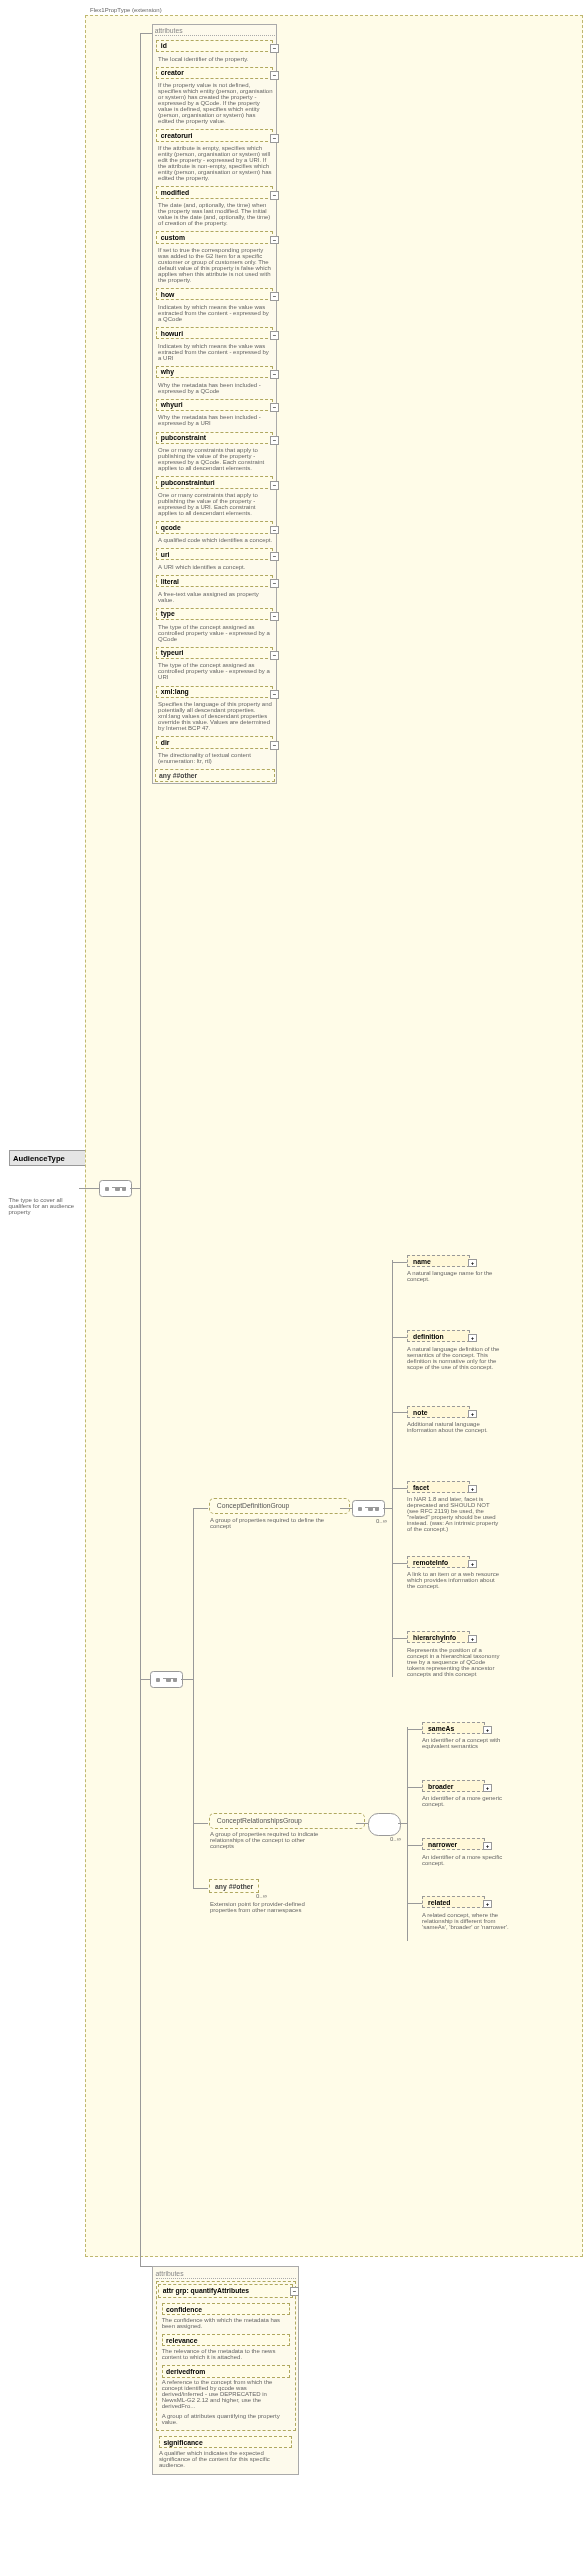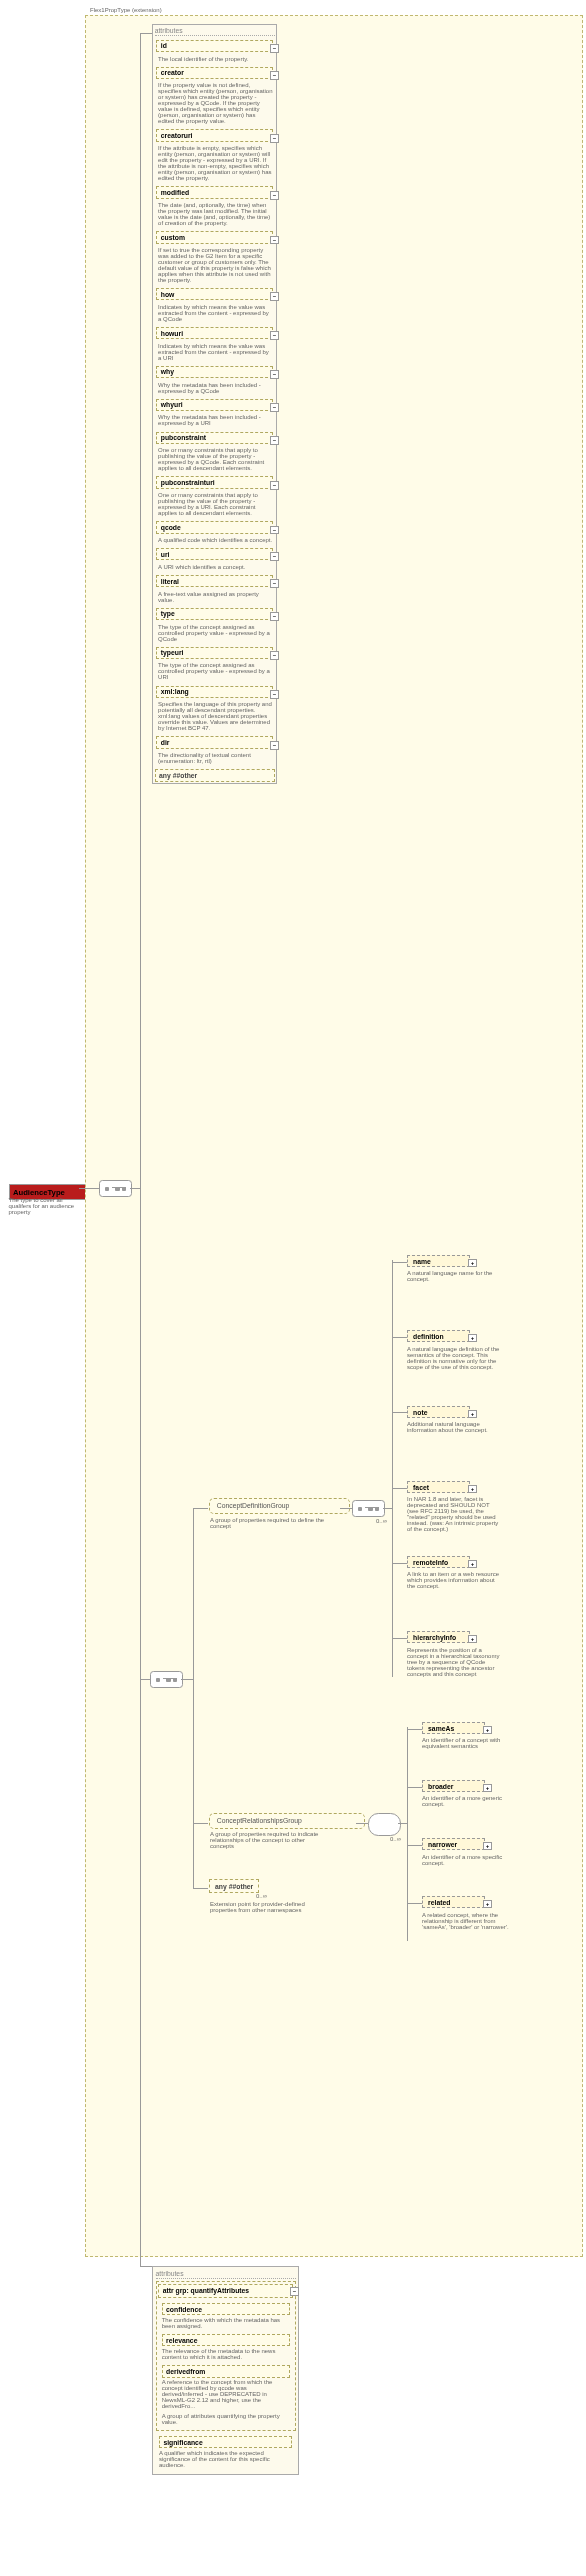--- a/index.html
+++ b/index.html
@@ -1,17 +1,17 @@
 <!DOCTYPE html>
 <html style="font-size:13.7px"><head>
 <meta charset="utf-8">
 <style>
 body{margin:0;font-family:Arial,sans-serif;font-size:6.8px;color:#000;background:#fff}
 .canvas{position:relative;width:587px;height:2576px}
-.root-box{position:absolute;left:8.5px;top:1184px;width:70px;background:#b91c1c;border:0.9px solid #999;padding:2.6px 3.4px;font-weight:bold;font-size:7.7px}
+.root-box{position:absolute;left:8.5px;top:1150px;width:70px;background:#e5e5e5;border:0.9px solid #999;padding:2.6px 3.4px;font-weight:bold;font-size:7.7px}
 .root-desc{position:absolute;left:8.5px;top:1197px;width:75px;font-size:6px;color:#666}
 .ext-label{position:absolute;left:90px;top:6.8px;font-size:6px;color:#666}
 .ext-box{position:absolute;left:85px;top:15.4px;width:496px;height:2240px;border:0.9px dashed #c0b870;background:#fffce8}
 .attr-box{position:absolute;border:0.9px solid #aaa;background:#fdfaec;padding:1.7px}
 .attr-title{font-size:6.8px;color:#888;border-bottom:0.9px dotted #aaa;padding-bottom:1.7px;margin-bottom:1.7px}
 .attr-item{border:0.9px dashed #b0a860;background:#fffce8;padding:1.7px 3.4px;margin:3.4px 1.7px;font-size:6.8px;font-weight:bold;position:relative}
 .attr-item .collapse{position:absolute;right:-6.8px;top:3.4px;width:6.8px;height:6.8px;border:0.9px solid #999;background:#fff;font-size:6px;line-height:6.8px;text-align:center}
 .attr-desc{font-size:6px;color:#666;font-weight:normal;margin:1.7px 1.7px 5.1px 3.4px}
 .any-box{border:0.9px dashed #b0a860;background:#fffce8;padding:1.7px 3.4px;font-size:6.8px;font-weight:bold;color:#444}
 .conn{position:absolute;background:#999}

